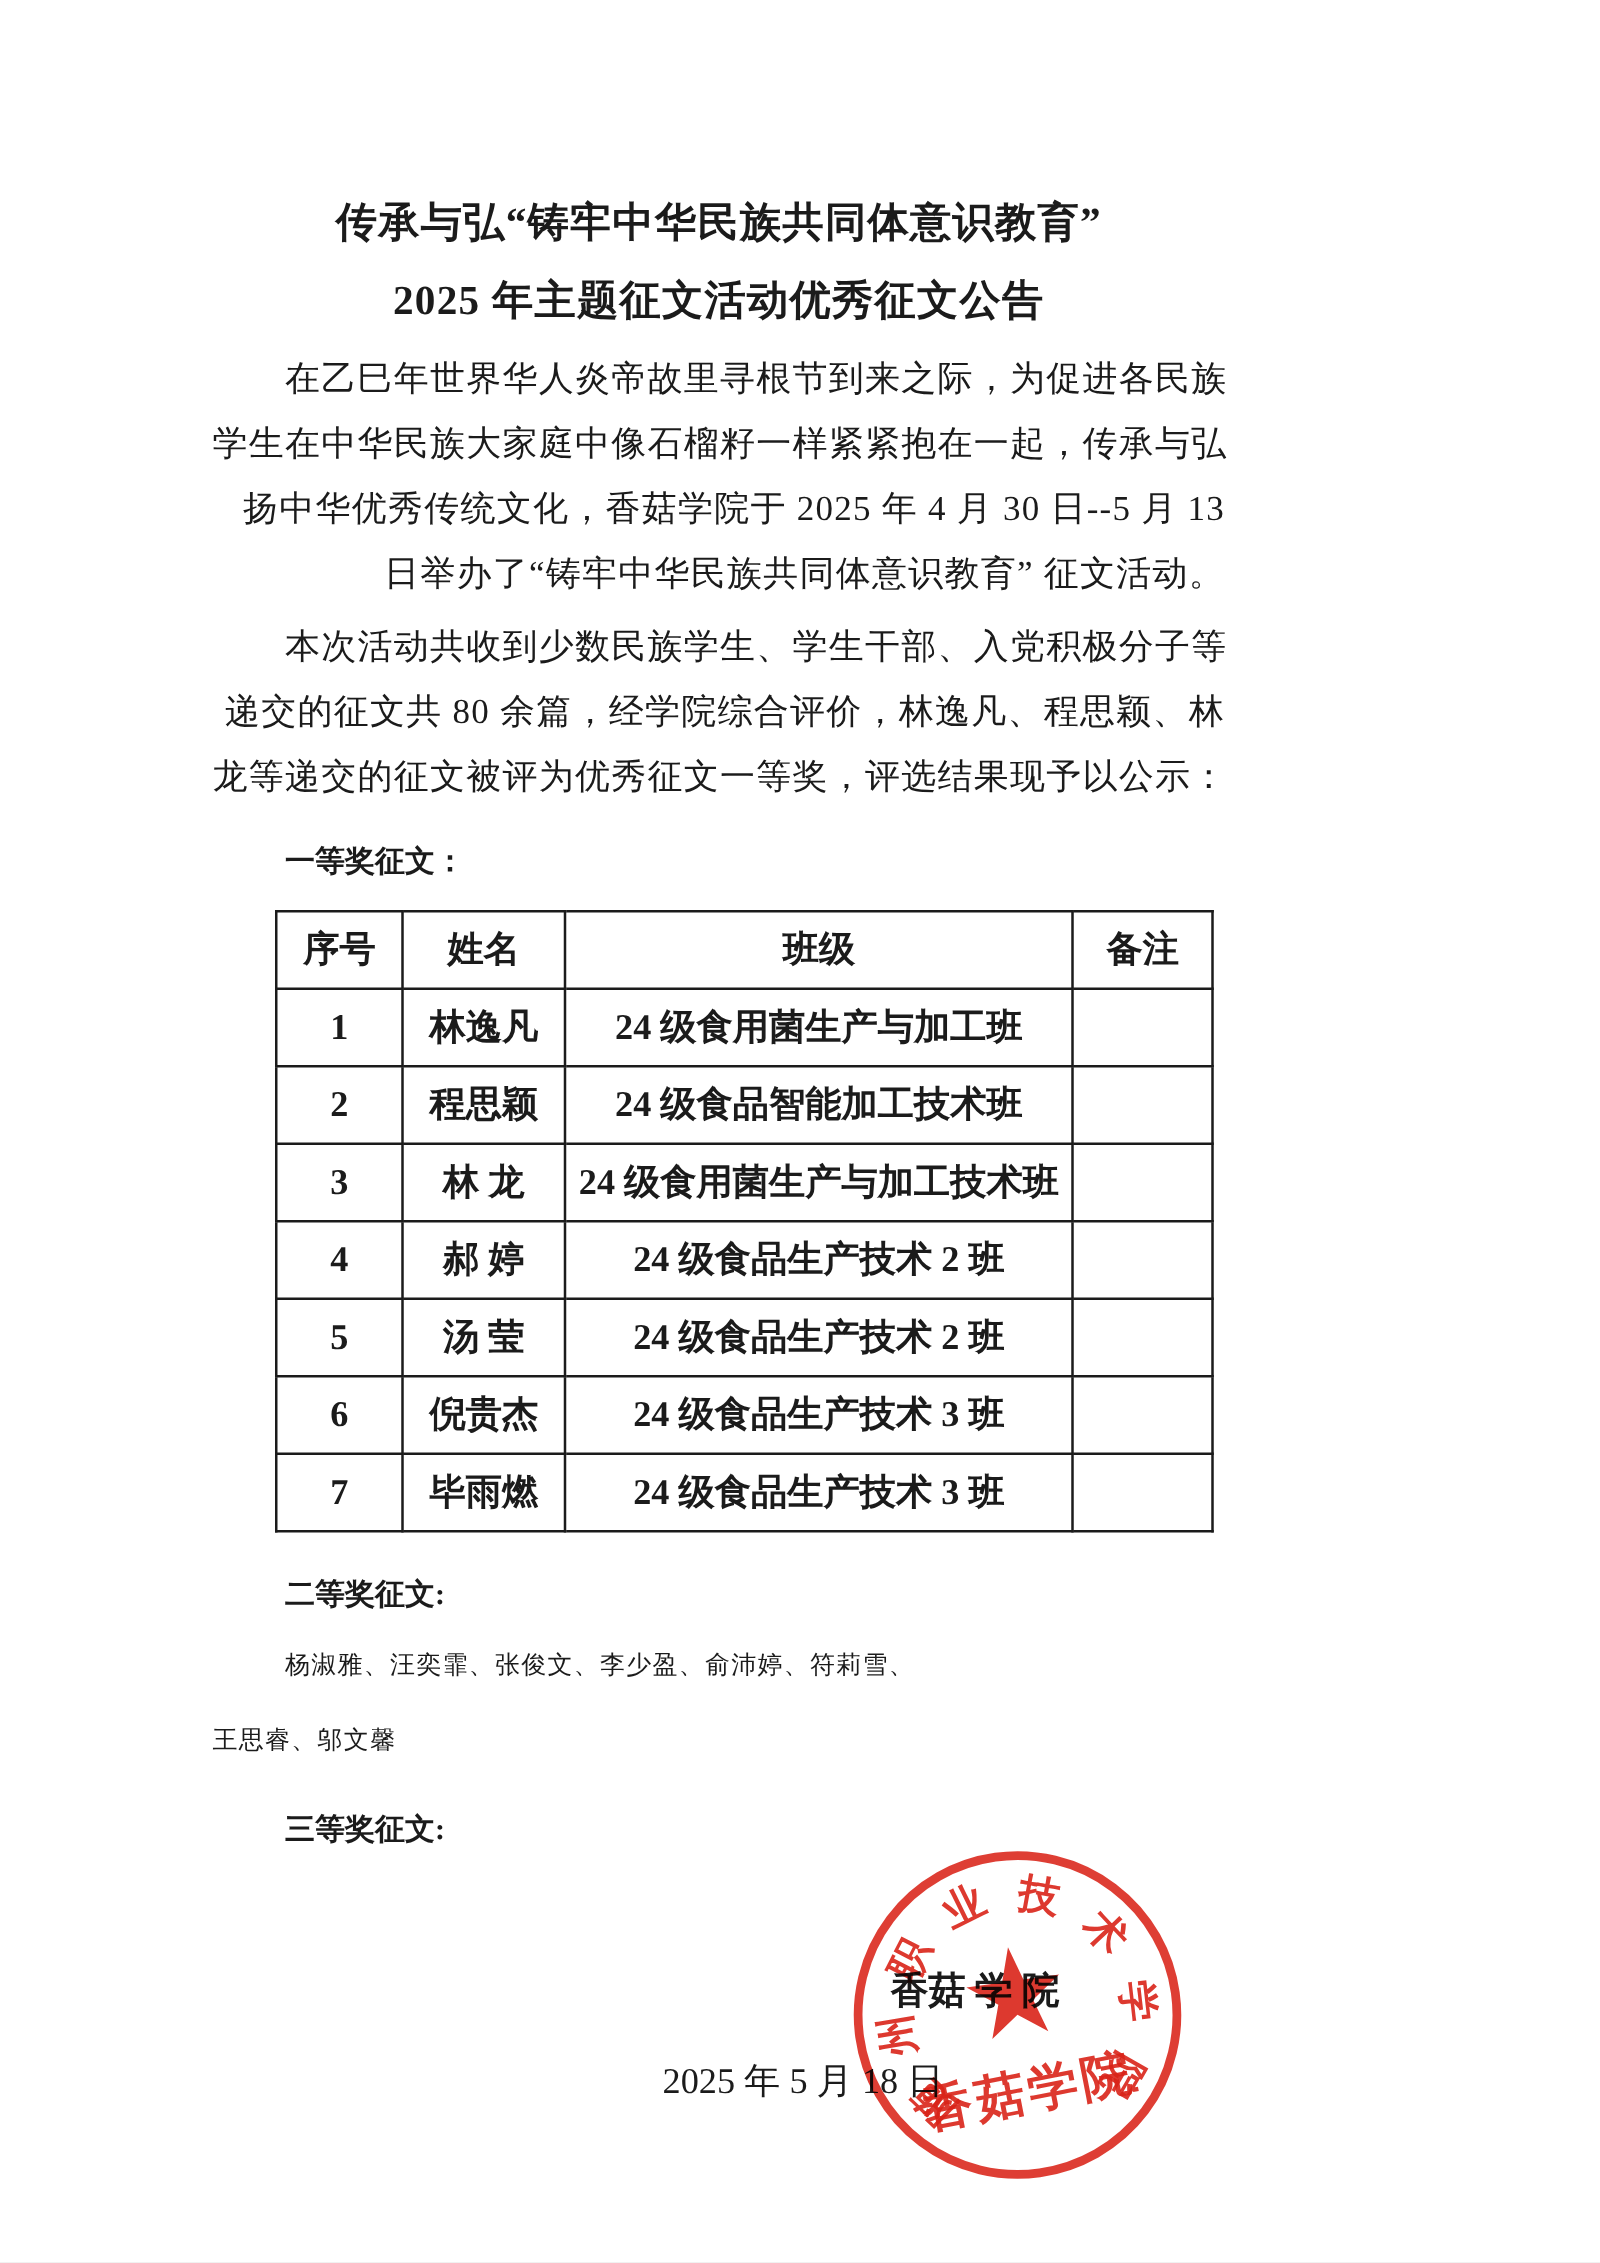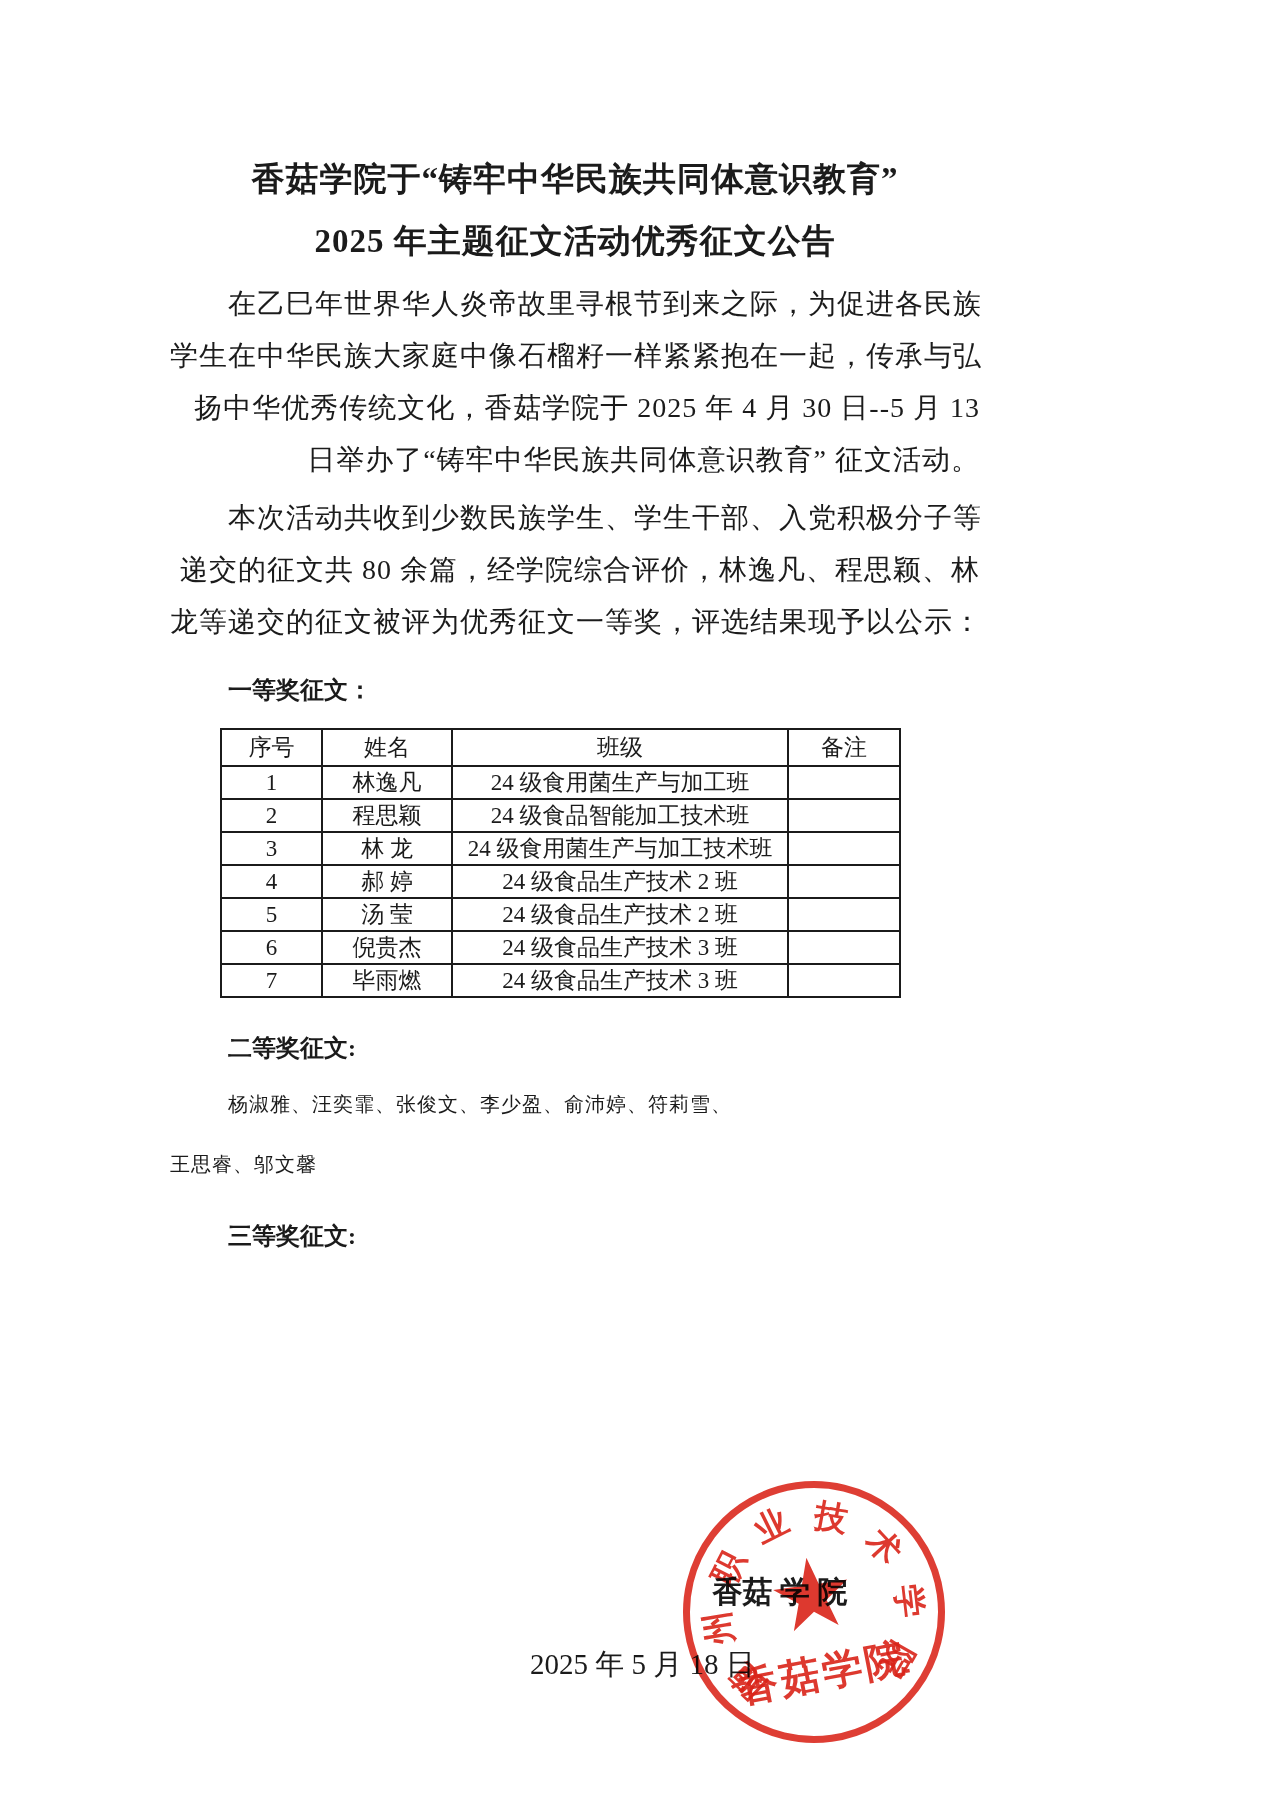--- a/index.html
+++ b/index.html
@@ -42,23 +42,23 @@
   }
   table.prize{
     border-collapse:collapse;
     margin:12px 0 0 50px;
     table-layout:fixed;
   }
   table.prize td,table.prize th{
     border:2px solid #1b1b1b;
     text-align:center;
     vertical-align:middle;
-    font-size:23px;
-    font-weight:normal;
-    padding:0;
+    font-size:29px;
+    font-weight:bold;
+    padding:10px;
     height:31px;
     overflow:hidden;
     white-space:nowrap;
   }
   table.prize th{height:35px;}
   .col-no{width:101px;}
   .col-name{width:130px;}
   .col-class{width:336px;}
   .col-note{width:112px;}
   .list-line{
@@ -129,21 +129,21 @@
     transform:rotate(-3deg);
     white-space:nowrap;
   }
 </style>
 </head>
 <body>
 
 <div class="page">
   <div class="content">
 
-    <div class="title">香菇学院于“铸牢中华民族共同体意识教育”</div>
+    <div class="title">传承与弘“铸牢中华民族共同体意识教育”</div>
     <div class="title">2025 年主题征文活动优秀征文公告</div>
 
     <div class="para">
       <div class="bline indent">在乙巳年世界华人炎帝故里寻根节到来之际，为促进各民族</div>
       <div class="bline">学生在中华民族大家庭中像石榴籽一样紧紧抱在一起，传承与弘</div>
       <div class="bline">扬中华优秀传统文化，香菇学院于 2025 年 4 月 30 日--5 月 13</div>
       <div class="bline">日举办了“铸牢中华民族共同体意识教育” 征文活动。</div>
     </div>
 
     <div class="para">

